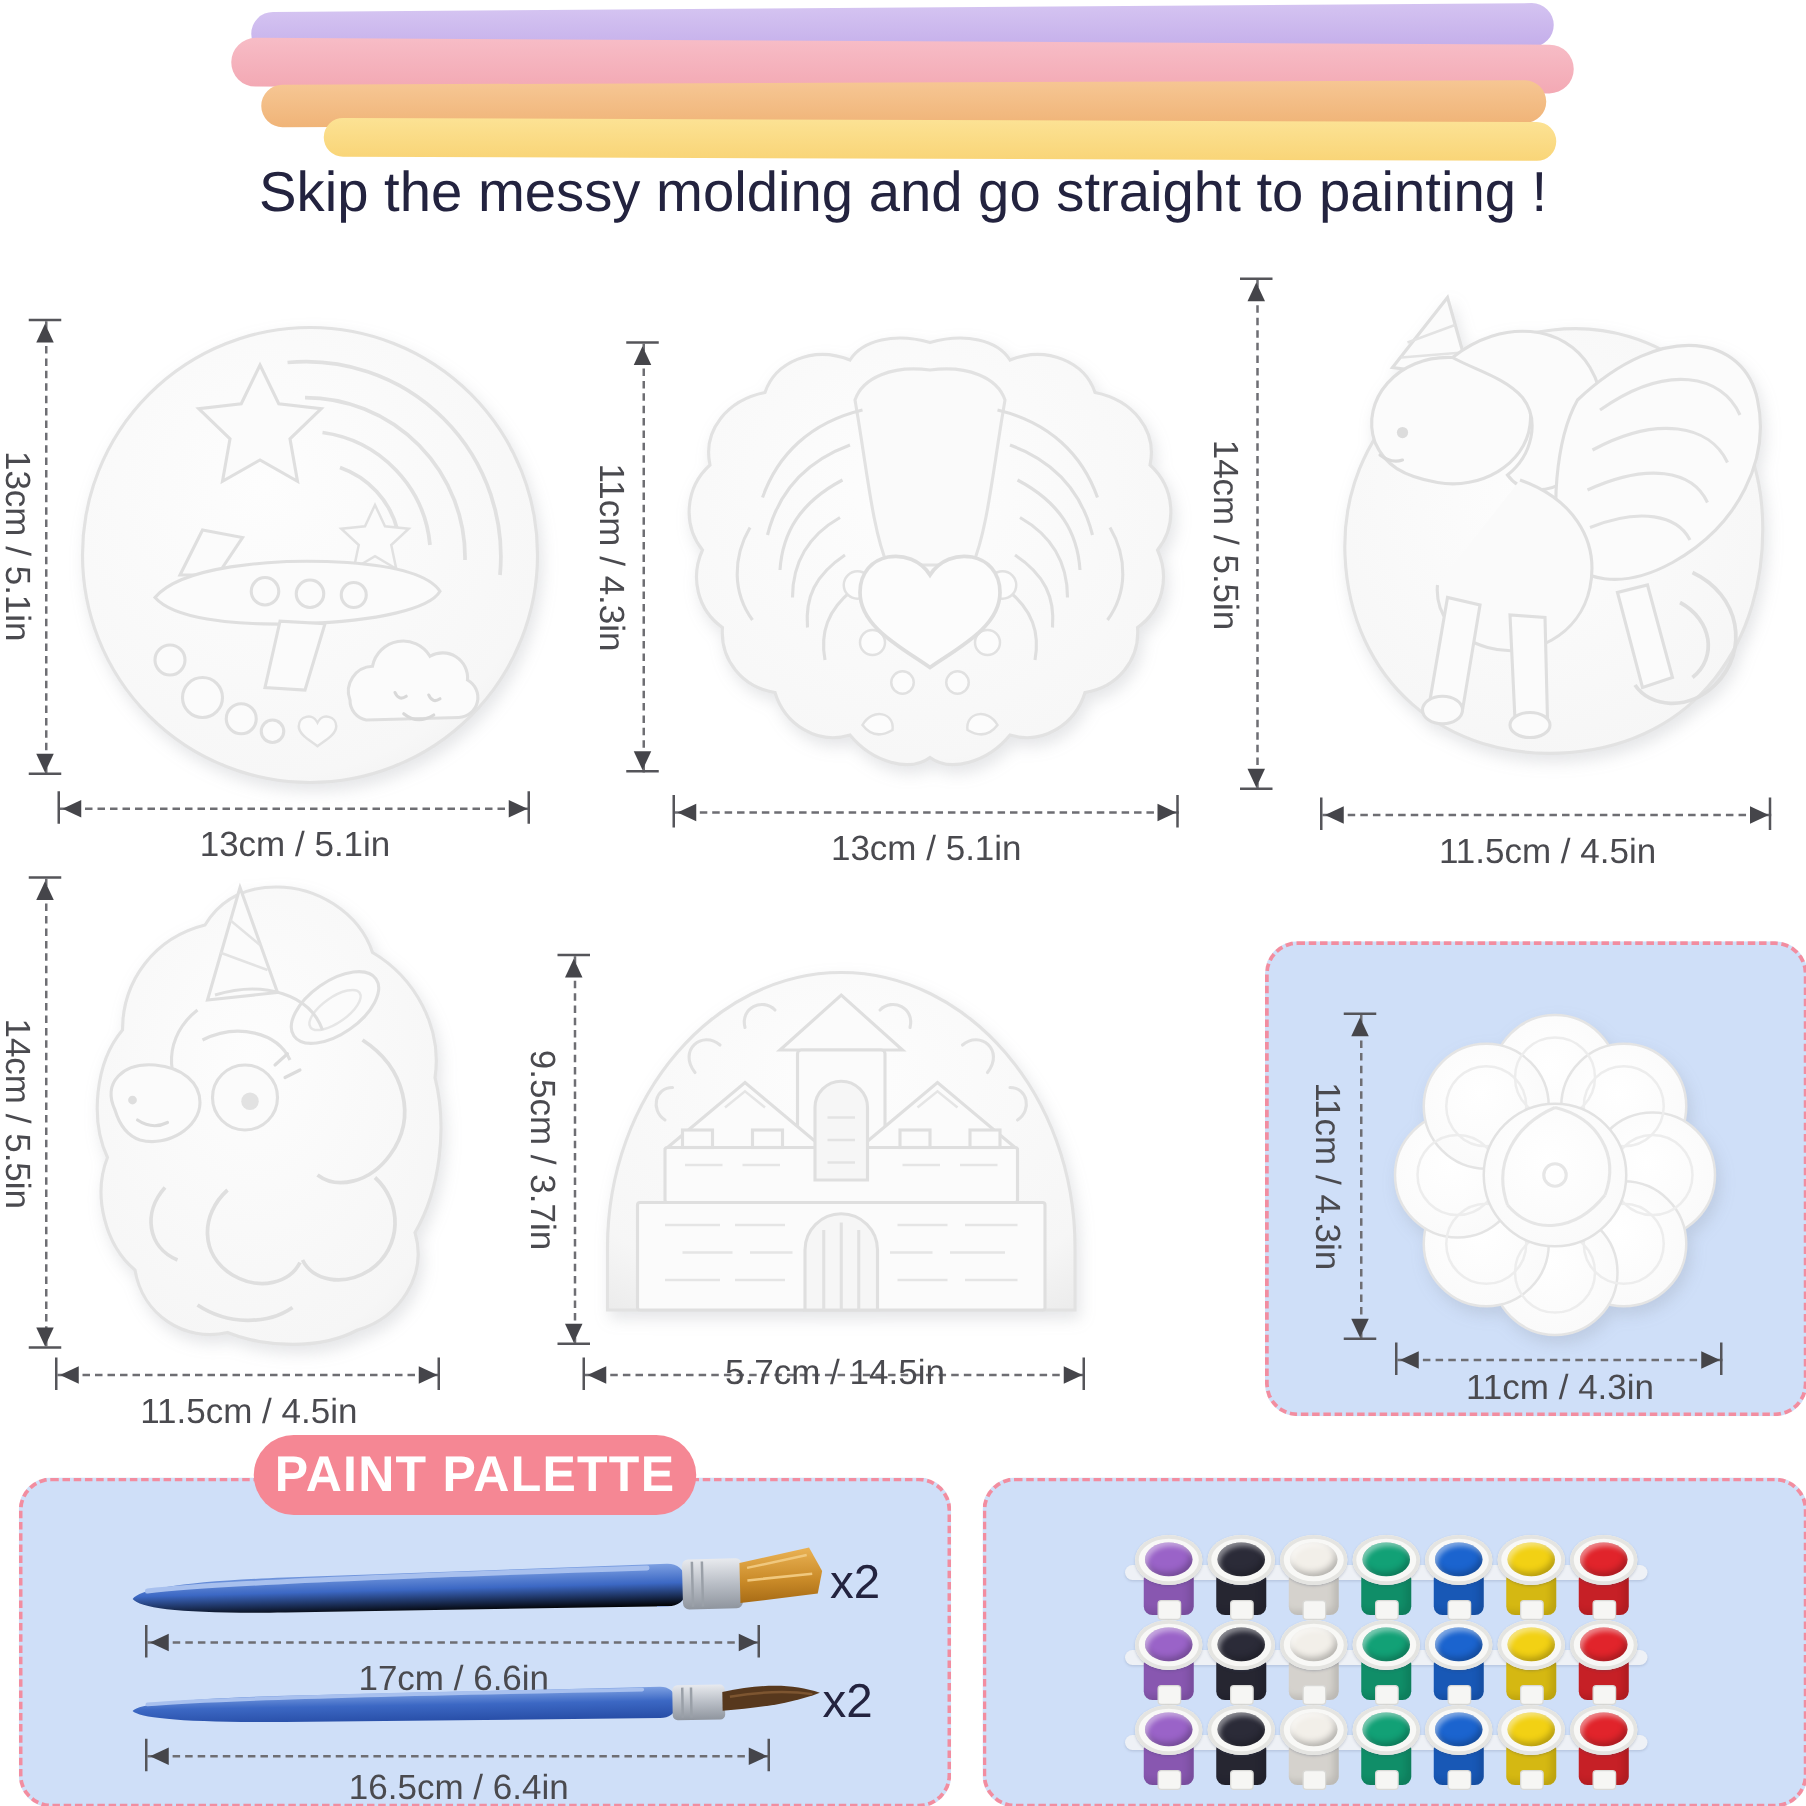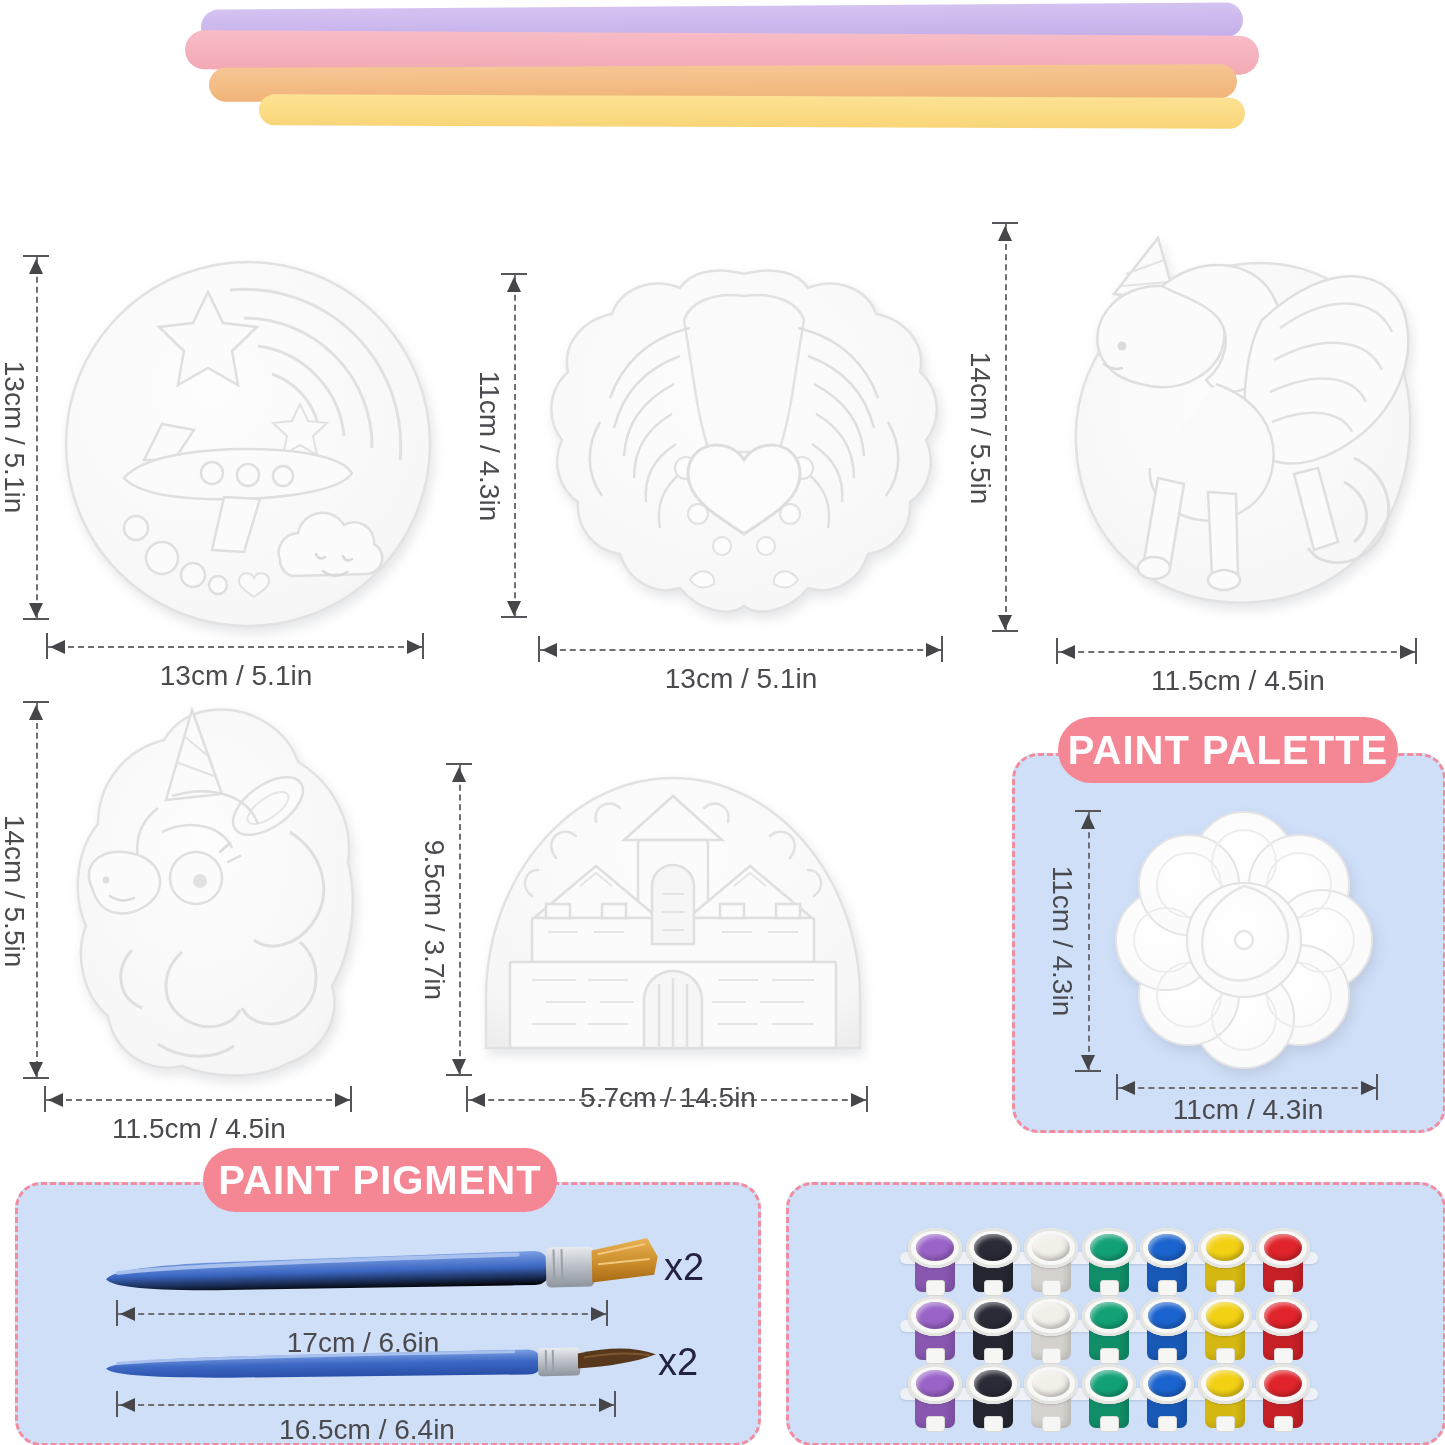--- a/index.html
+++ b/index.html
@@ -56,20 +56,21 @@
 <body>
 
 <div id="canvas">
 
   <div class="hdr-art">
     <div class="strokeband s-lav"></div>
     <div class="strokeband s-pnk"></div>
     <div class="strokeband s-org"></div>
     <div class="strokeband s-yel"></div>
   </div>
+  <div class="page-subtitle">Skip the messy molding and go straight to painting !</div>
 
   <svg class="stone" style="left:62px;top:258px" width="372" height="372" viewBox="0 0 372 372">
     <defs>
         <radialGradient id="g1" cx="40%" cy="35%" r="80%">
       <stop offset="0%" stop-color="#fdfdfd"></stop>
           <stop offset="80%" stop-color="#f7f7f7"></stop>
           <stop offset="100%" stop-color="#eeeeee"></stop>
     </radialGradient>
       </defs>
     <circle cx="186" cy="186" r="182" fill="url(#g1)" stroke="#e2e2e2" stroke-width="2.5"></circle>
@@ -310,21 +311,20 @@
   <div class="arr down" style="left:452px;top:1059px"></div>
   <div class="vlabel" style="left:434px;top:920px">9.5cm / 3.7in</div>
   <div class="dimline-h" style="left:468px;top:1099px;width:400px"></div>
   <div class="cap-v" style="left:466px;top:1086px"></div>
   <div class="cap-v" style="left:866px;top:1086px"></div>
   <div class="arr left" style="left:470px;top:1093px"></div>
   <div class="arr right" style="left:851px;top:1093px"></div>
   <div class="hlabel" style="left:668px;top:1098px">5.7cm / 14.5in</div>
 
   <div class="panel" style="left:1012px;top:753px;width:428px;height:374px"></div>
-  <div class="pill" style="left:1058px;top:717px;width:340px;height:66px">PAINT PALETTE</div>
   <svg class="stone" style="left:1112px;top:808px;z-index:2" width="264" height="264" viewBox="0 0 264 264">
     <defs>
         <radialGradient id="g6" cx="45%" cy="40%" r="80%">
       <stop offset="0%" stop-color="#ffffff"></stop>
           <stop offset="75%" stop-color="#fafafa"></stop>
           <stop offset="100%" stop-color="#efefef"></stop>
     </radialGradient>
       </defs>
     <g fill="url(#g6)" stroke="#e4e4e4" stroke-width="2">
       <circle cx="132" cy="54" r="50"></circle>
@@ -361,21 +361,21 @@
   <div class="arr down" style="left:1081px;top:1055px;z-index:2"></div>
   <div class="vlabel" style="left:1062px;top:941px;z-index:2">11cm / 4.3in</div>
   <div class="dimline-h" style="left:1118px;top:1087px;width:260px;z-index:2"></div>
   <div class="cap-v" style="left:1116px;top:1074px;z-index:2"></div>
   <div class="cap-v" style="left:1376px;top:1074px;z-index:2"></div>
   <div class="arr left" style="left:1120px;top:1081px;z-index:2"></div>
   <div class="arr right" style="left:1361px;top:1081px;z-index:2"></div>
   <div class="hlabel" style="left:1248px;top:1110px;z-index:2">11cm / 4.3in</div>
 
   <div class="panel" style="left:15px;top:1182px;width:740px;height:258px"></div>
-  <div class="pill" style="left:203px;top:1148px;width:354px;height:64px">PAINT PIGMENT</div>
+  <div class="pill" style="left:203px;top:1148px;width:354px;height:64px">PAINT PALETTE</div>
   <svg class="brush" style="left:98px;top:1240px;transform:rotate(-1.5deg)" width="565" height="62" viewBox="0 0 565 62">
     <defs>
       <linearGradient id="hb1" x1="0" y1="0" x2="0" y2="1">
         <stop offset="0" stop-color="#7da0e2"></stop>
           <stop offset=".45" stop-color="#3c68c4"></stop>
           <stop offset="1" stop-color="#27folder"></stop>
         <stop offset="1" stop-color="#274da6"></stop>
       </linearGradient>
       <linearGradient id="fe1" x1="0" y1="0" x2="0" y2="1">
         <stop offset="0" stop-color="#e8eaee"></stop>

